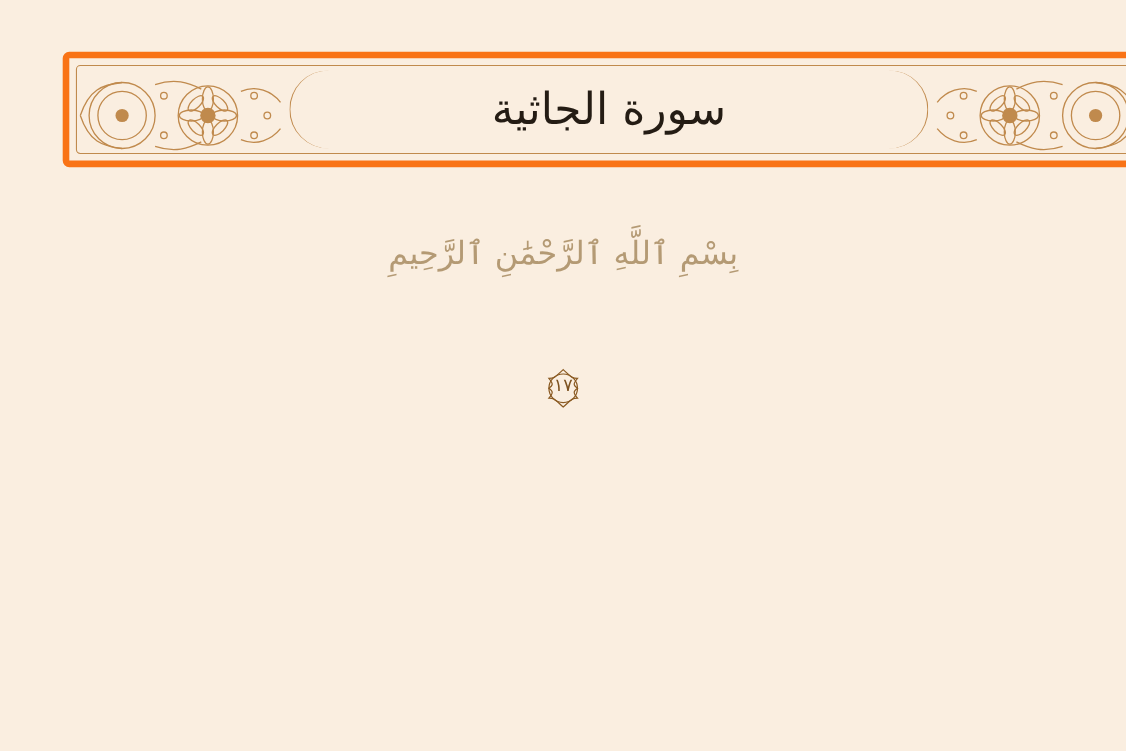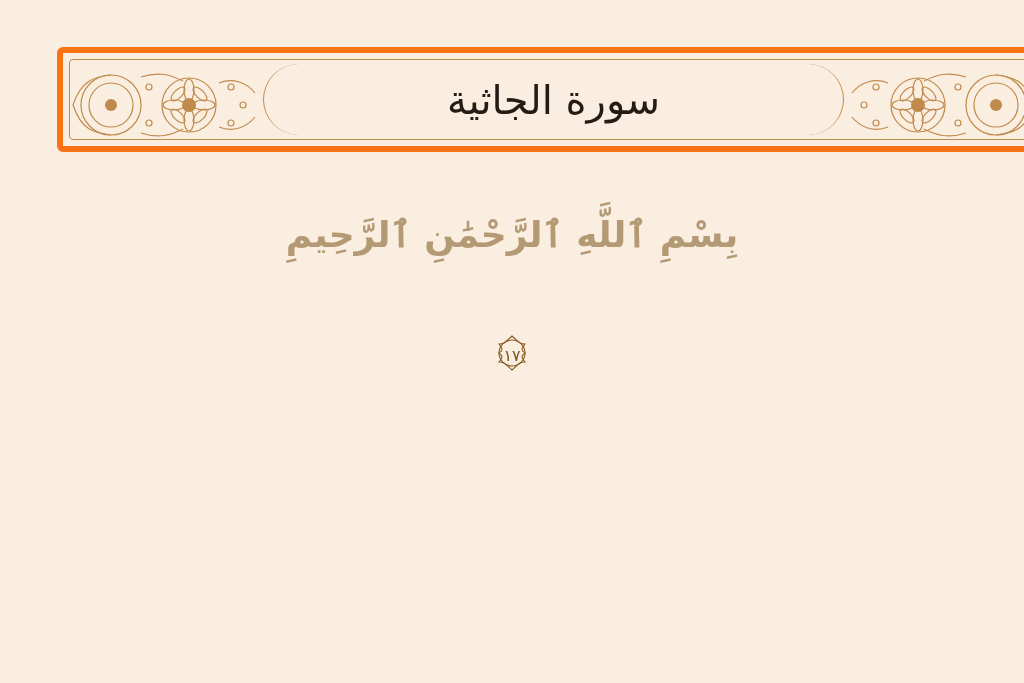--- a/index.html
+++ b/index.html
@@ -73,27 +73,26 @@
   .ornament.left  { left: 8px; }
   .ornament.right { right: 8px; }
 
   
   .basmala {
     position: absolute;
     left: 0;
     right: 0;
     top: 210px;
     text-align: center;
-    font-size: 36px;
+    font-size: 29px;
     color: #b39濃;
     color: #b49a74;
     direction: rtl;
     font-family: "DejaVu Sans", sans-serif;
     line-height: 1.4;
-    font-weight: bold;
   }
 
   
   .ayah-body {
     position: absolute;
     left: 60px;
     right: 60px;
     top: 330px;
     text-align: center;
     direction: rtl;
@@ -106,21 +105,21 @@
   .ayah-line { display: block; white-space: nowrap; }
   .ayah-line.l3 {
     display: flex;
     align-items: center;
     justify-content: center;
     gap: 14px;
   }
 
   .ayah-marker {
     display: inline-flex;
-    align-items: flex-end;
+    align-items: flex-start;
     justify-content: center;
     width: 46px;
     height: 46px;
     font-size: 17px;
     color: #8a5a22;
     position: relative;
     vertical-align: middle;
   }
   .ayah-marker svg {
     position: absolute;

